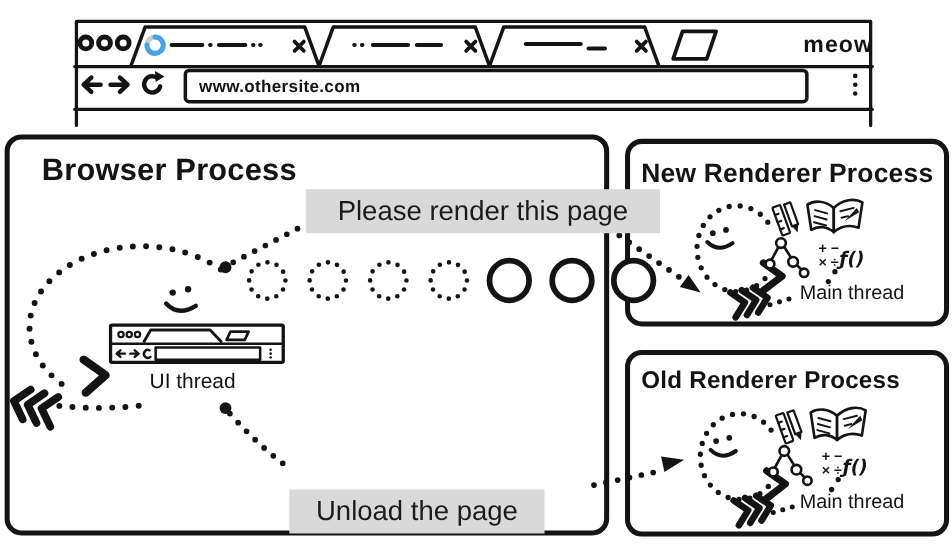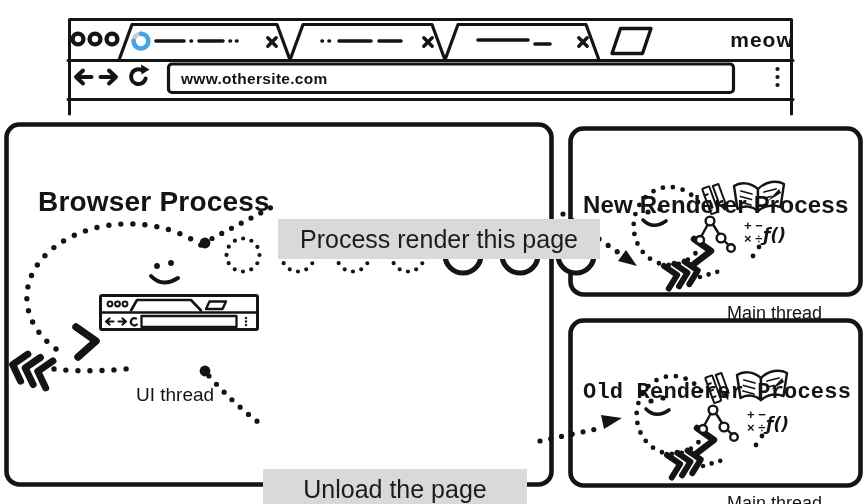--- a/index.html
+++ b/index.html
@@ -1,26 +1,26 @@
 <!DOCTYPE html>
 <html><head>
 <meta charset="utf-8">
 <style>
   html,body{margin:0;padding:0;}
   body{width:865px;height:504px;position:relative;overflow:hidden;background:#ffffff;
        font-family:"Liberation Sans",sans-serif;color:#141414;}
   #art{position:absolute;left:0;top:0;z-index:1;}
-  .ov{position:absolute;z-index:2;white-space:nowrap;margin-top:47px;}
+  .ov{position:absolute;z-index:2;white-space:nowrap;}
   .title{font-weight:700;letter-spacing:.2px;}
   #t-b{left:38px;top:139px;font-size:28px;}
   #t-n{left:583px;top:144px;font-size:24px;}
-  #t-o{left:583px;top:333px;font-size:22px;font-family:Liberation Mono, monospace;}
+  #t-o{left:583px;top:333px;font-size:22px;}
   .msg{background:#d9d9d9;text-align:center;color:#1b1b1b;font-size:25px;line-height:40px;height:40px;}
   #m-render{left:278px;top:172px;width:322px;}
-  #m-unload{left:263px;top:422px;width:264px;}
+  #m-unload{left:263px;top:445px;width:232px;}
   .thread{font-weight:400;}
   #th-ui{left:136px;top:337px;font-size:19px;text-align:right;}
   #th-new{left:727px;top:256px;font-size:18px;}
   #th-old{left:727px;top:446px;font-size:18px;}
 </style>
 </head>
 <body>
 
 <svg id="art" width="865" height="504" viewBox="0 0 865 504" xmlns="http://www.w3.org/2000/svg" fill="none" stroke-linecap="round" stroke-linejoin="round">
 
@@ -203,18 +203,18 @@
     <circle cx="753" cy="256" r="2.4" fill="#141414" stroke="none"></circle>
   </g>
 
   <use href="#mt-cartoon" transform="translate(3,189)"></use>
 </svg>
 
 <div class="ov title" id="t-b">Browser Process</div>
 <div class="ov title" id="t-n">New Renderer Process</div>
 <div class="ov title" id="t-o">Old Renderer Process</div>
 
-<div class="ov msg" id="m-render">Process render this page</div>
+<div class="ov msg" id="m-render">Please render this page</div>
 <div class="ov msg" id="m-unload">Unload the page</div>
 
 <div class="ov thread" id="th-ui">UI thread</div>
 <div class="ov thread" id="th-new">Main thread</div>
 <div class="ov thread" id="th-old">Main thread</div>
 
 </body></html>

